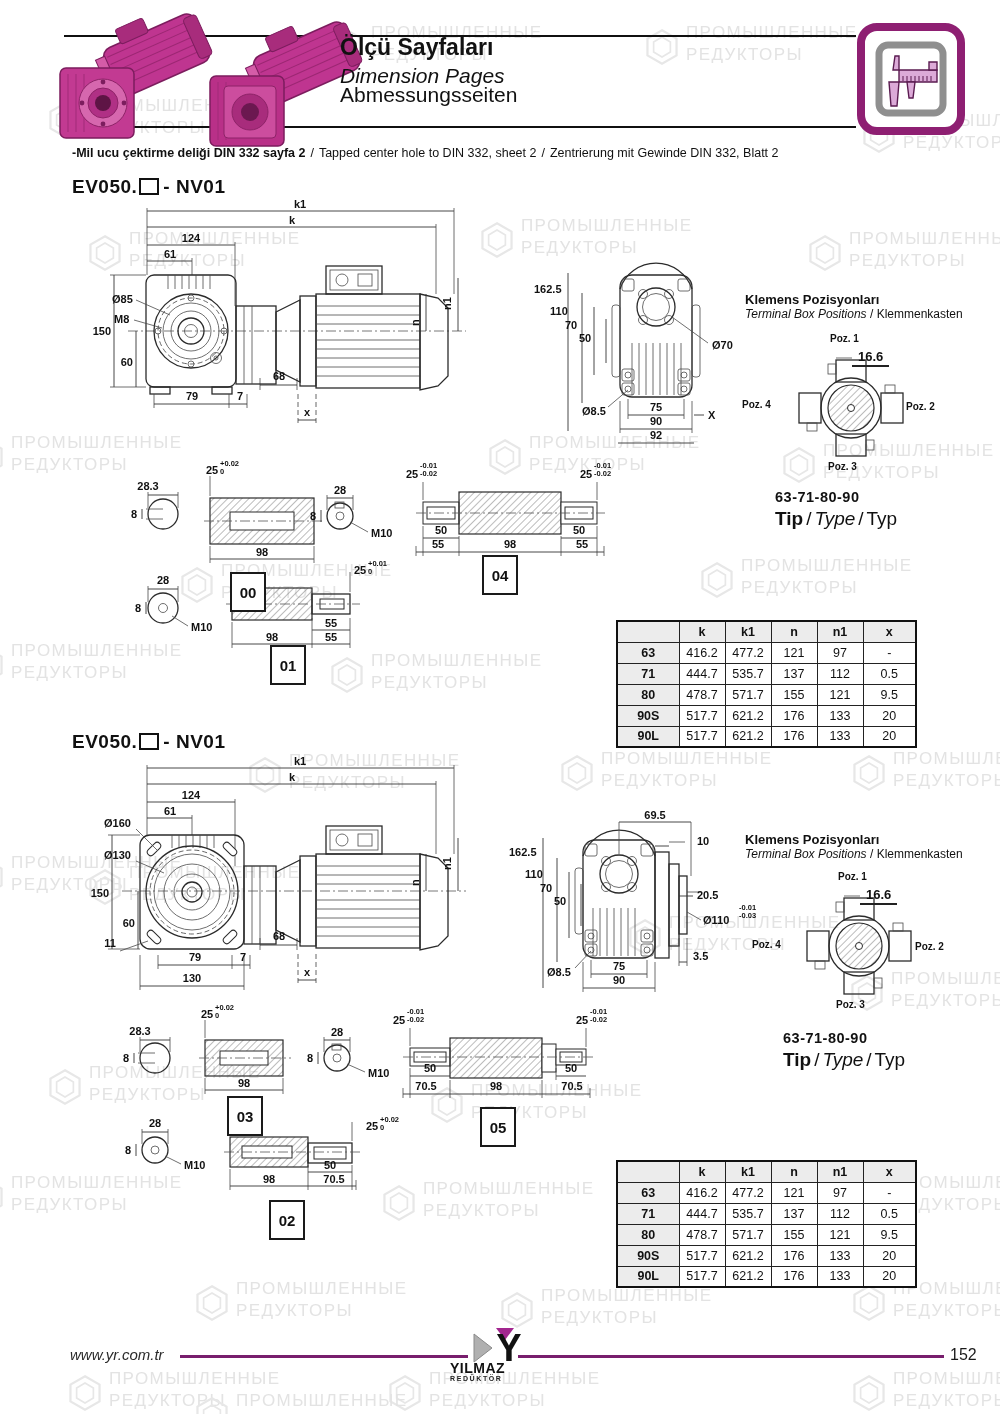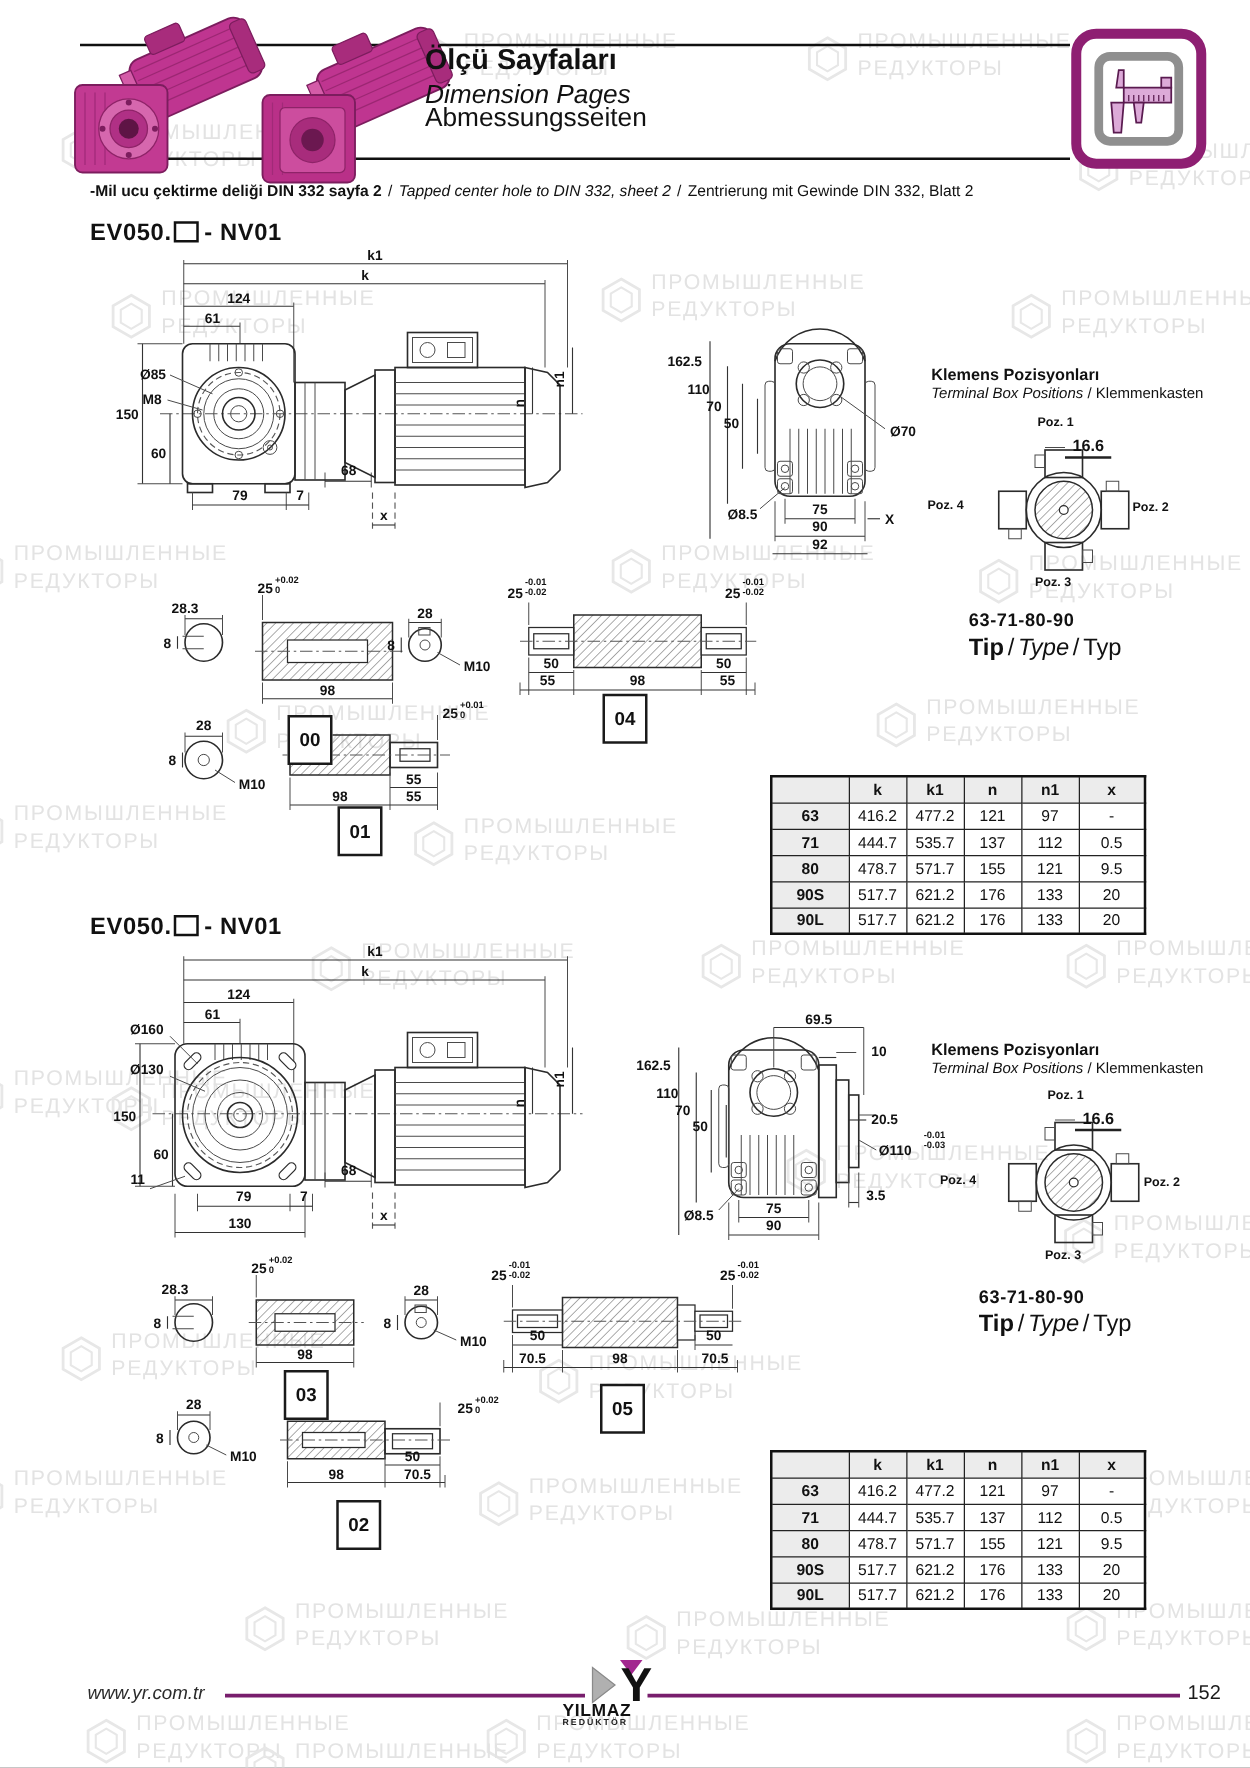--- a/index.html
+++ b/index.html
@@ -2,21 +2,21 @@
 <html><head>
 <meta charset="utf-8">
 <style>
   *{margin:0;padding:0;box-sizing:border-box}
   html,body{background:#9a9a9a}
   body{font-family:"Liberation Sans",sans-serif;color:#111}
   .page{position:relative;width:1000px;height:1414px;margin:0 auto;background:#fff;overflow:hidden}
   .abs{position:absolute}
   .z{z-index:2}
   .b{font-weight:bold}
-  .i{font-style:italic}
+  .i{}
   .ctr{text-align:left}
   
   #watermarks{position:absolute;inset:0;z-index:0;pointer-events:none}
   .wm{position:absolute;display:flex;align-items:flex-end;gap:7px;color:#e3e3e3}
   .wm .wtxt{font-size:17px;letter-spacing:1.4px;line-height:1.3;white-space:nowrap}
   
   .rule{position:absolute;height:2px;background:#101010;z-index:1}
   .title-tr{font-size:23px;font-weight:bold}
   .title-en{font-size:21px;font-style:italic}
   .title-de{font-size:21px}

